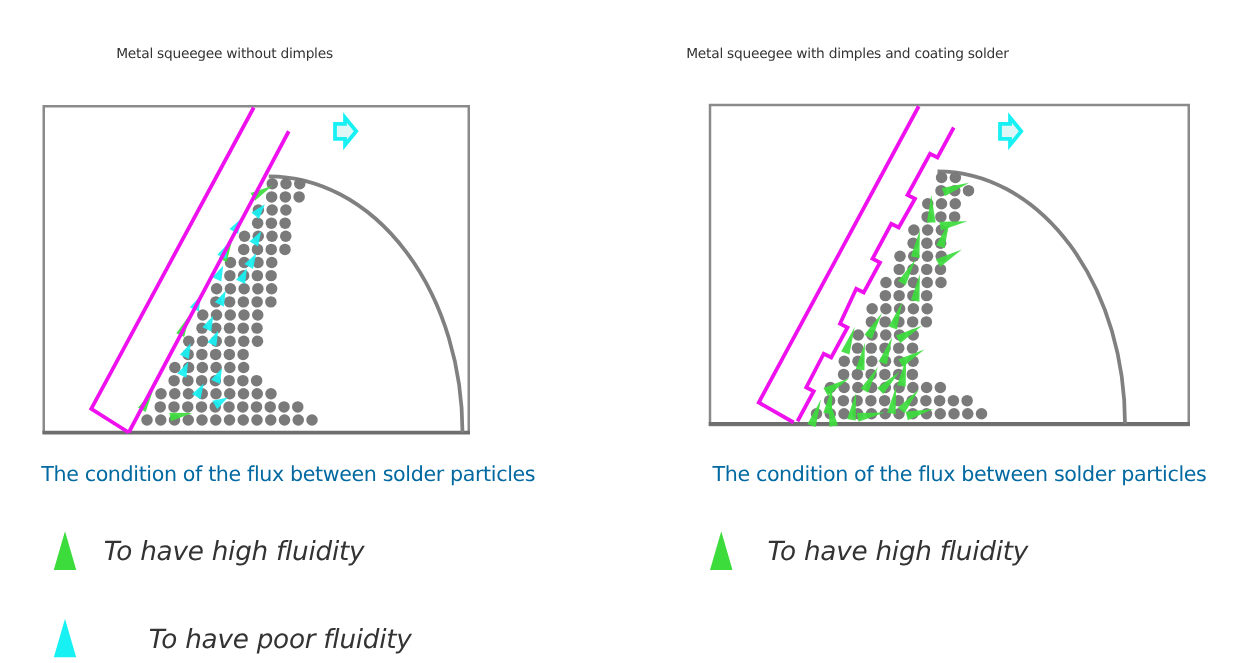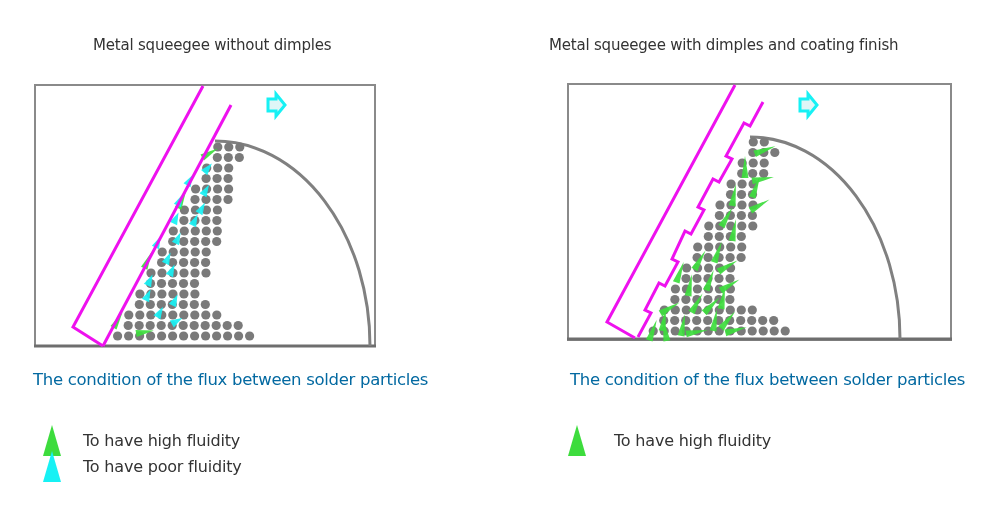--- a/index.html
+++ b/index.html
@@ -1,21 +1,21 @@
 <!DOCTYPE html>
 <html><head>
 <meta charset="utf-8">
 <style>
   html, body { margin:0; padding:0; background:#ffffff; }
   body { width:1000px; height:530px; position:relative; overflow:hidden;
          font-family:"DejaVu Sans", "Liberation Sans", sans-serif; color:#333; }
-  .title { position:absolute; font-size:15px; color:#333; white-space:nowrap; letter-spacing:-0.2px;text-align:center; }
+  .title { position:absolute; font-size:11px; color:#333; white-space:nowrap; letter-spacing:-0.2px;text-align:center; }
   .caption { position:absolute; font-size:16.5px; color:#0369a1; white-space:nowrap; letter-spacing:-0.3px; }
   .legend-item { position:absolute; display:flex; align-items:center; }
-  .legend-label { font-size:16px; color:#333; margin-left:22px; white-space:nowrap; letter-spacing:-0.2px; }
+  .legend-label { font-size:21px; color:#333; margin-left:22px; white-space:nowrap; letter-spacing:-0.2px;font-style:italic; }
   svg.panel { position:absolute; }
 </style>
 </head>
 <body>
 
 <div class="title" style="left:93px; top:36px;">Metal squeegee without dimples</div>
 
 <svg class="panel" width="350" height="272" viewBox="0 0 350 272" style="left:30px; top:80px;">
 
   <rect x="5" y="5" width="340" height="261" fill="none" stroke="#8a8a8a" stroke-width="2"></rect>
@@ -166,28 +166,28 @@
 </svg>
 
 <div class="caption" style="left:33px; top:370px;">The condition of the flux between solder particles</div>
 
 <div class="legend-item" style="left:43px; top:425px;">
   <svg width="18" height="31" viewBox="0 0 18 31">
       <polygon points="9,0 18,31 0,31" fill="#3ddc3d"></polygon>
     </svg>
   <span class="legend-label">To have high fluidity</span>
 </div>
-<div class="legend-item" style="left:43px; top:451px;">
+<div class="legend-item" style="left:43px; top:495px;gap:36px;">
   <svg width="18" height="31" viewBox="0 0 18 31">
       <polygon points="9,0 18,31 0,31" fill="#17f1f4"></polygon>
     </svg>
   <span class="legend-label">To have poor fluidity</span>
 </div>
 
-<div class="title" style="left:549px; top:36px;">Metal squeegee with dimples and coating finish</div>
+<div class="title" style="left:549px; top:36px;">Metal squeegee with dimples and coating solder</div>
 
 <svg class="panel" width="400" height="272" viewBox="0 0 400 272" style="left:560px; top:80px;">
   <rect x="8" y="4" width="383" height="256" fill="none" stroke="#8a8a8a" stroke-width="2"></rect>
   <line x1="7" y1="259" x2="392" y2="259" stroke="#6e6e6e" stroke-width="3"></line>
   <path d="M190 57 A150 202 0 0 1 340 259" fill="none" stroke="#808080" stroke-width="3"></path>
   <g id="right-particles" fill="#7a7a7a">
       <circle cx="193.3" cy="62.0" r="4.6"></circle>
       <circle cx="204.3" cy="62.0" r="4.6"></circle>
       <circle cx="192.8" cy="72.5" r="4.6"></circle>
       <circle cx="203.8" cy="72.5" r="4.6"></circle>

